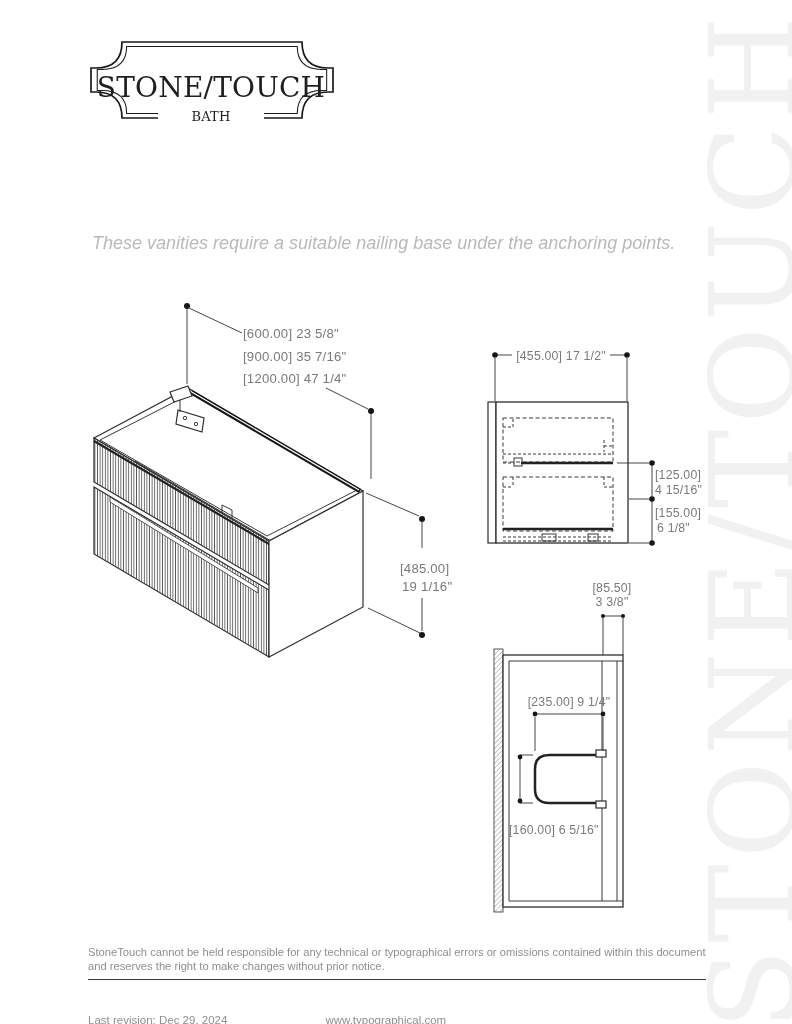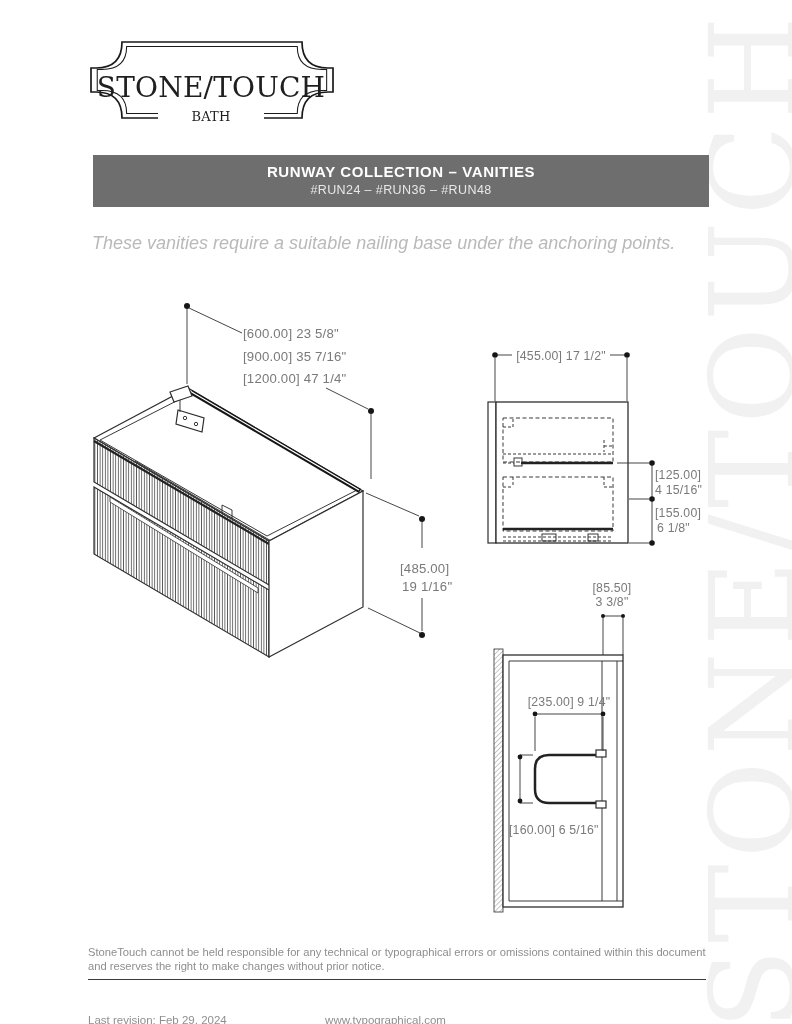--- a/index.html
+++ b/index.html
@@ -165,34 +165,30 @@
       <circle class="dot" cx="603" cy="714" r="2.4"></circle>
 
       <path class="dim" d="M520,755 V803 M520,755 H533 M520,803 H533"></path>
       <circle class="dot" cx="520" cy="757" r="2.4"></circle>
       <circle class="dot" cx="520" cy="801" r="2.4"></circle>
       <text x="509" y="834" font-size="12.3">[160.00] 6 5/16"</text>
     </g>
   </svg>
 
 
-  <div class="banner">
-    <div class="banner-title">RUNWAY COLLECTION – VANITIES</div>
-    <div class="banner-models">#RUN24 – #RUN36 – #RUN48</div>
-  </div>
 
   <div class="note">
     <div>These vanities require a suitable nailing base under the anchoring points.</div>
   </div>
 
   <div class="disclaimer">StoneTouch cannot be held responsible for any technical or typographical errors or omissions contained within this document and reserves the right to make changes without prior notice.</div>
   <div class="footer-rule"></div>
 
   <div class="footer-row">
-    <div class="rev">Last revision: Feb 29, 2024</div>
+    <div class="rev">Last revision: Dec 29, 2024</div>
     <div class="site">www.typographical.com</div>
     <div class="dist">
       <span class="dist-by">Distributed by</span>
       <span class="dist-logo">AĐ WATERS</span>
     </div>
   </div>
 
 </div>
 
 </body></html>

